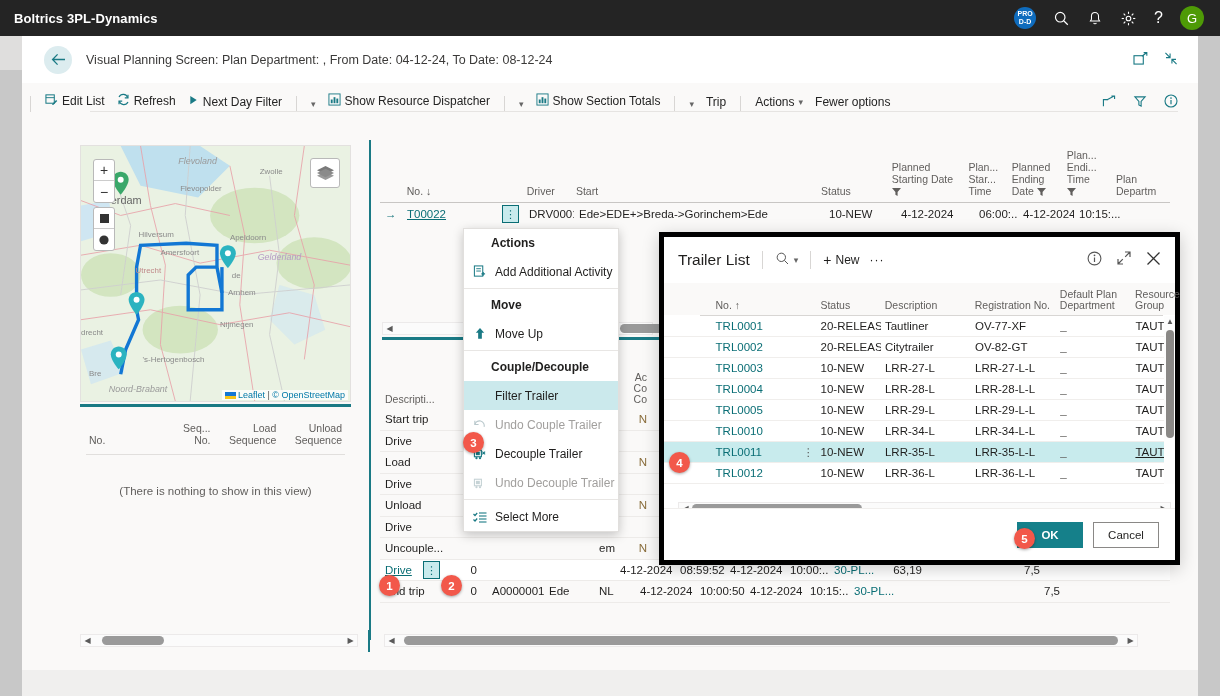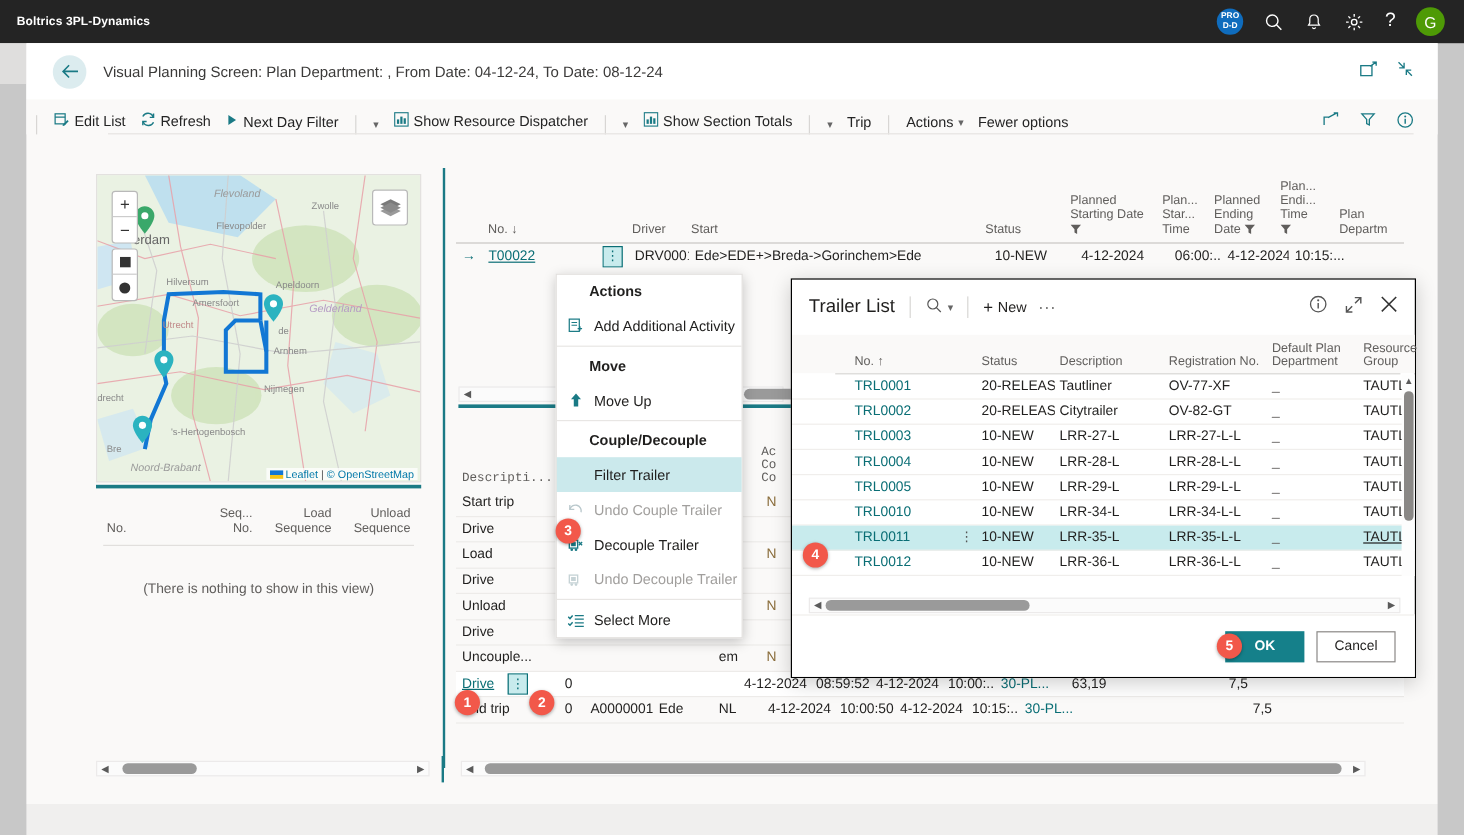--- a/index.html
+++ b/index.html
@@ -9,21 +9,21 @@
     background: #c8c8c8;
     overflow: hidden;
   }
   .app { position: relative; width: 1220px; height: 696px; background: #c8c8c8; }
 
   
   .topbar {
     position: absolute; left: 0; top: 0; width: 1220px; height: 36px;
     background: #242424; display: flex; align-items: center;
   }
-  .brand { color: #fff; font-size: 10px; font-weight: bold; margin-left: 14px; letter-spacing: .1px; }
+  .brand { color: #fff; font-size: 13px; font-weight: bold; margin-left: 14px; letter-spacing: .1px; }
   .top-icons { margin-left: auto; display: flex; align-items: center; gap: 17px; margin-right: 16px; }
   .top-icons svg { display: block; }
   .prod-badge {
     width: 22px; height: 22px; border-radius: 50%; background: #0f6cbd;
     color: #fff; font-size: 7px; font-weight: bold; line-height: 8px;
     display: flex; flex-direction: column; align-items: center; justify-content: center;
   }
   .avatar {
     width: 24px; height: 24px; border-radius: 50%; background: #4e9a06;
     color: #fff; font-size: 13px; display: flex; align-items: center; justify-content: center;
@@ -130,21 +130,21 @@
     position: relative; height: 13px; background: #fbfbfb; border: 1px solid #eceaea;
     display: flex; align-items: center;
   }
   .hs-arrow { width: 13px; text-align: center; font-size: 8px; color: #5a5a5a; cursor: pointer; }
   .hs-track { flex: 1; height: 9px; position: relative; }
   .hs-thumb { position: absolute; height: 9px; background: #9a9a9a; border-radius: 5px; top: 0; }
 
   
   .agrid { position: absolute; left: 380px; top: 375px; width: 790px; }
   .ah { display: flex; font-size: 10.5px; color: #605e5c; height: 34px; align-items: flex-end; padding-bottom: 4px; }
-  .ah .col { padding: 0 5px; line-height: 11px; font-family: Liberation Mono, monospace; }
+  .ah .col { padding: 0 5px; line-height: 11px; }
   .arow { display: flex; align-items: center; height: 21.5px; font-size: 11.5px; color: #201f1e;
           border-bottom: 1px solid #edebe9; }
   .arow .col { padding: 0 5px; white-space: nowrap; overflow: hidden; }
   .arow.sel { background: #fff; }
 
   
   .menu {
     position: absolute; left: 463px; top: 228px; width: 156px;
     background: #fff; border: 1px solid #e1dfdd;
     box-shadow: 0 3px 10px rgba(0,0,0,.22); z-index: 40;
@@ -156,21 +156,21 @@
   }
   .mi.hl { background: #cbe9ec; }
   .mi.dis { color: #a19f9d; cursor: default; }
   .mi .mic { width: 15px; display: flex; align-items: center; justify-content: center; flex: none; }
   .msep { height: 1px; background: #e8e6e4; margin: 2px 0; }
 
   
   .modal {
     position: absolute; left: 659px; top: 232px; width: 521px; height: 333px;
     background: #fff; box-shadow: 0 4px 16px rgba(0,0,0,.20); z-index: 60;
-    border: 1px solid #000000;
+    border: 5px solid #000000;
   }
   .m-head { display: flex; align-items: center; height: 46px; padding: 0 14px; }
   .m-title { font-size: 15.5px; color: #201f1e; }
   .m-vsep { width: 1px; height: 18px; background: #d8d6d4; margin: 0 12px; }
   .m-act { display: flex; align-items: center; gap: 4px; font-size: 12px; color: #201f1e; cursor: pointer; }
   .m-right { margin-left: auto; display: flex; align-items: center; gap: 15px; }
   .m-tbl-head {
     display: flex; font-size: 10.5px; color: #605e5c; height: 32px;
     align-items: flex-end; padding: 0 0 4px 0; background: #faf9f8;
   }

